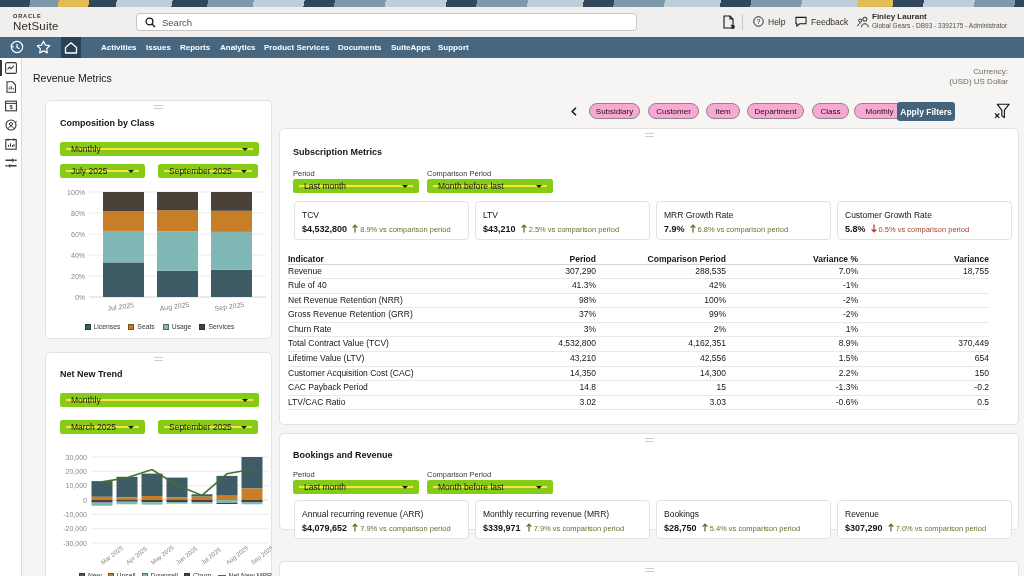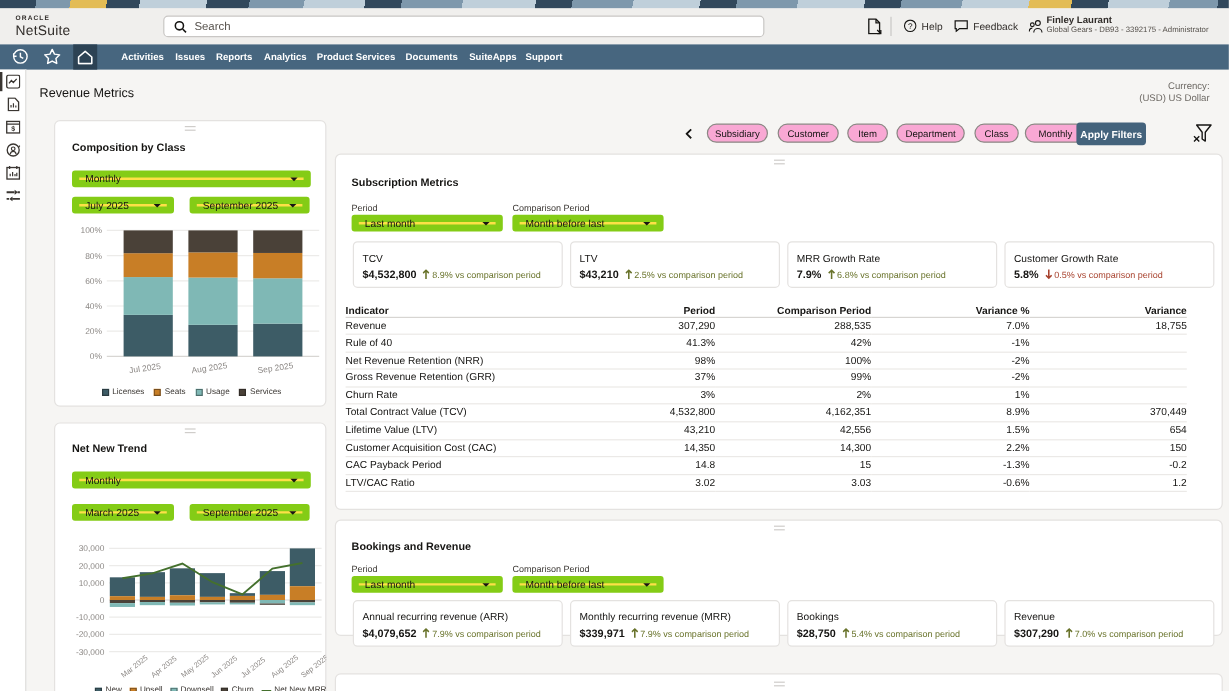--- a/index.html
+++ b/index.html
@@ -451,21 +451,21 @@
         <td>14.8</td>
         <td>15</td>
         <td>-1.3%</td>
         <td>-0.2</td>
       </tr>
   <tr>
         <td>LTV/CAC Ratio</td>
         <td>3.02</td>
         <td>3.03</td>
         <td>-0.6%</td>
-        <td>1.2</td>
+        <td>0.5</td>
       </tr>
 </tbody>
   </table>
 
 <div class="card" style="left:267px; top:433px; width:740px; height:97px;">
   <div class="handle"></div>
   <div class="ctitle" style="position:absolute; left:13px; top:16px;">Bookings and Revenue</div>
   <div class="lbl" style="left:13px; top:36px;">Period</div>
   <div class="dd" style="left:13px; top:46px; width:126px; height:14px;">Last month</div>
   <div class="lbl" style="left:147px; top:36px;">Comparison Period</div>

